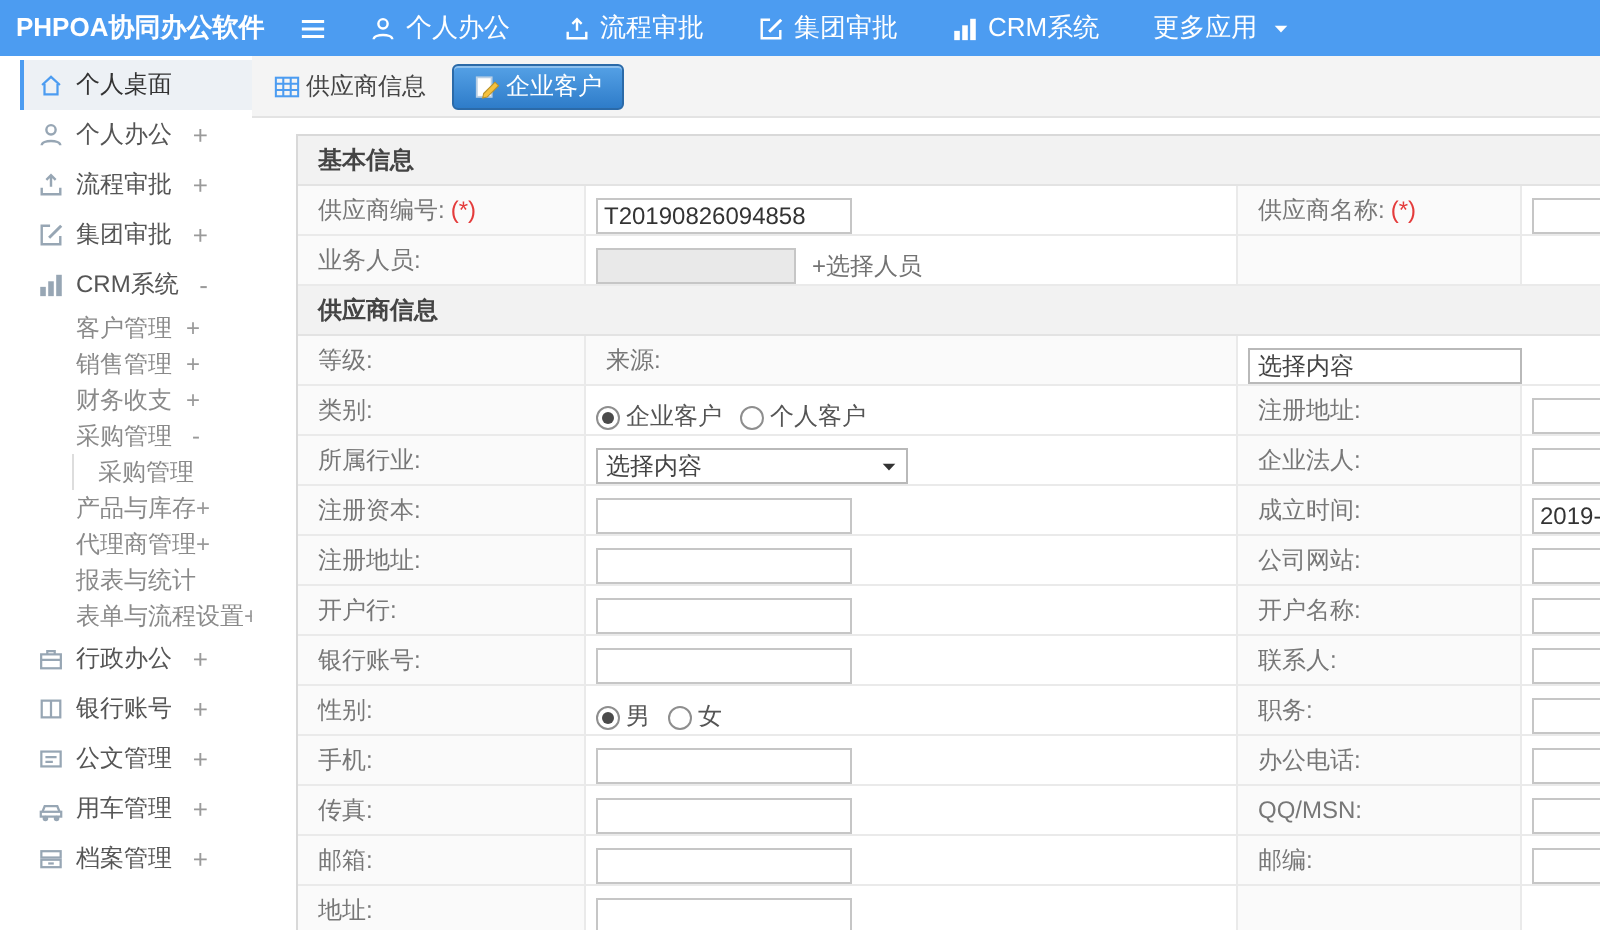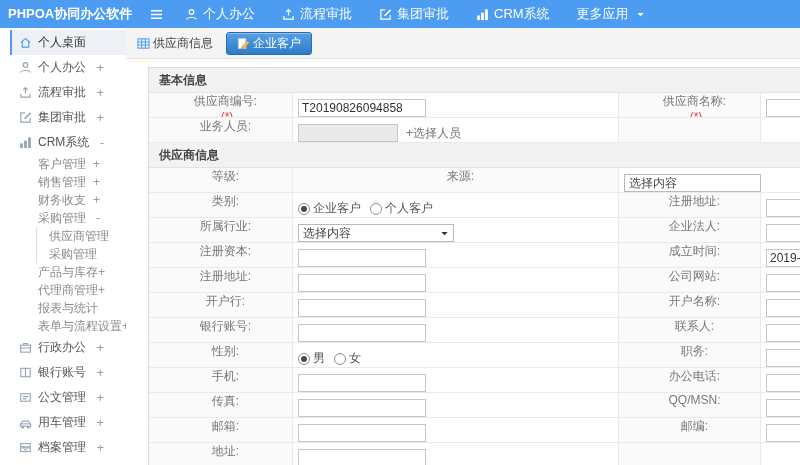--- a/index.html
+++ b/index.html
@@ -37,21 +37,21 @@
   .tab{display:flex;align-items:center;font-size:12px;color:#444;cursor:pointer;padding:2px 4px;}
   .tab .ic{margin-right:3px;color:#4c9cf1;}
   .tab.active{background:linear-gradient(#55a1e6,#2e7cc9);border:1px solid #2b6aa8;border-radius:3px;
               color:#fff;padding:2px 10px;margin-left:9px;box-shadow:inset 0 1px 0 rgba(255,255,255,.35);}
   
   .panel{margin:8px 0 0 22px;width:938px;border:1px solid #d9d9d9;border-bottom:none;font-size:12px;background:#fff;}
   .sect{height:24px;line-height:24px;background:#f2f2f2;border-bottom:1px solid #e3e3e3;
         padding-left:10px;font-weight:bold;color:#444;}
   .frow{display:grid;grid-template-columns:144px 326px 142px 326px;height:24px;border-bottom:1px solid #eaeaea;}
   .lcell{background:#fafafa;border-right:1px solid #eaeaea;display:flex;align-items:center;
-         padding-left:10px;color:#777;overflow:hidden;white-space:nowrap;flex-direction:column;}
+         padding-left:10px;color:#777;overflow:hidden;white-space:nowrap;}
   .vcell{display:flex;align-items:flex-end;padding-left:5px;border-right:1px solid #eaeaea;overflow:visible;white-space:nowrap;}
   .vcell.last{border-right:none;}
   .req{color:#e43b3b;margin-left:3px;}
   .ipt{height:16px;border:1px solid #c6c6c6;font-size:12px;font-family:inherit;padding:0 3px;width:120px;color:#333;background:#fff;}
   .ipt.c2{width:148px;}
   .ipt.dis{background:#e9e9e9;width:92px;}
   .lnk{color:#737373;text-decoration:none;margin-left:8px;cursor:pointer;}
   .sel{display:inline-flex;align-items:center;justify-content:space-between;border:1px solid #b9b9b9;
        background:#fff;height:18px;padding:0 4px;color:#444;box-sizing:border-box;cursor:pointer;}
   .sel.c1{width:156px;}
@@ -184,23 +184,20 @@
     <div class="sub-item">
       <span class="lbl">财务收支</span>
       <span class="tog">+</span>
     </div>
     <div class="sub-item">
       <span class="lbl">采购管理</span>
       <span class="tog">-</span>
     </div>
     <div class="subsub">
       <div class="sub-item">
-        <span class="lbl">供应商管理</span>
-      </div>
-      <div class="sub-item">
         <span class="lbl">采购管理</span>
       </div>
     </div>
     <div class="sub-item">
       <span class="lbl">产品与库存</span>
       <span class="tog">+</span>
     </div>
     <div class="sub-item">
       <span class="lbl">代理商管理</span>
       <span class="tog">+</span>

